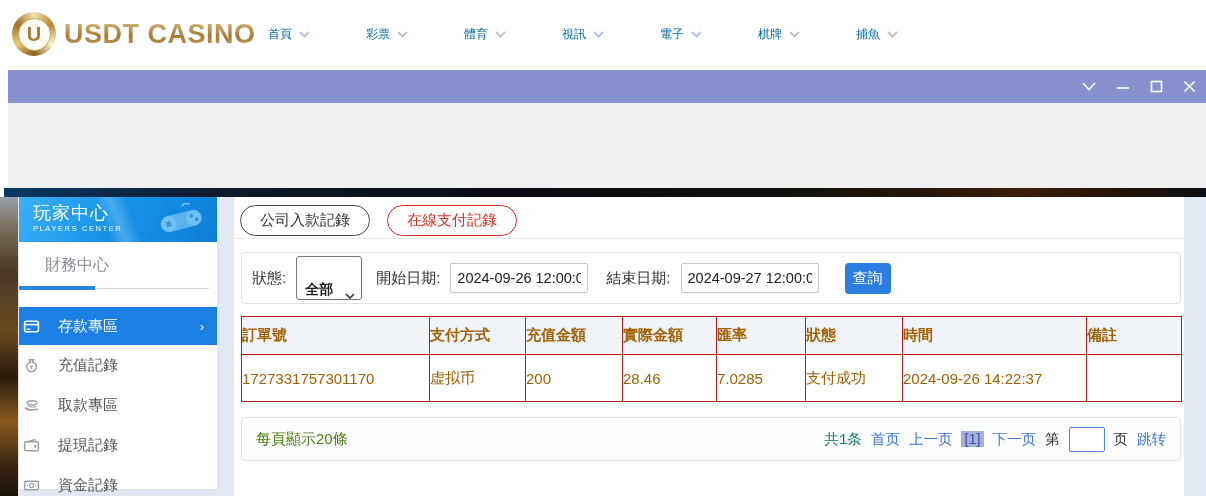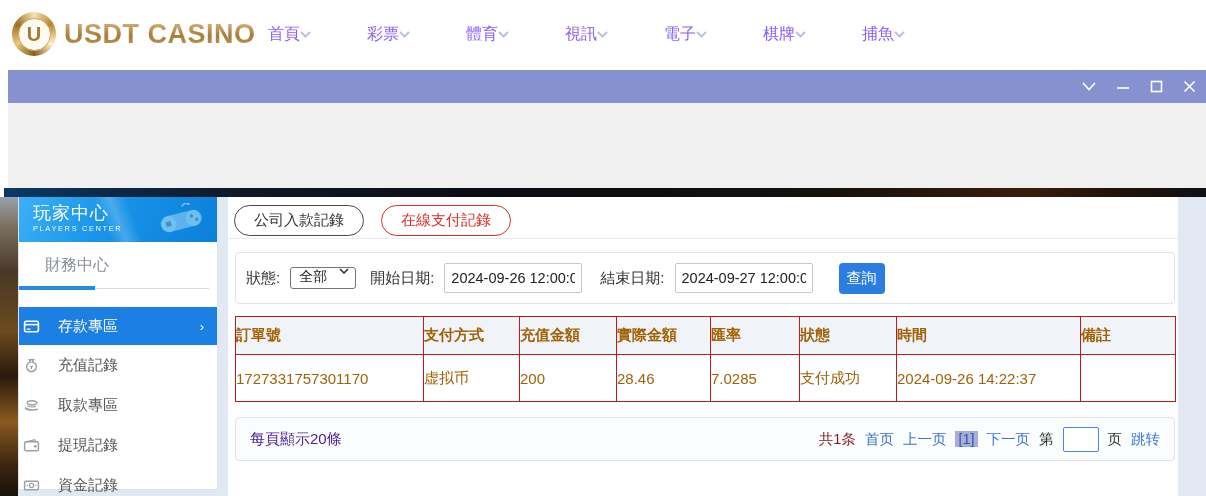--- a/index.html
+++ b/index.html
@@ -20,21 +20,21 @@
     width:33px; height:33px; border-radius:50%; background:#fdfaf2;
     display:flex; align-items:center; justify-content:center;
     font-weight:bold; font-size:20px; color:#a77a33; border:1px solid #caa45f;
   }
   .logo-text {
     margin-left:8px; font-size:27px; font-weight:800; letter-spacing:.5px;
     background:linear-gradient(180deg,#dcbd85 0%,#a87c3a 55%,#c9a263 100%);
     -webkit-background-clip:text; background-clip:text; color:transparent;
   }
   .main-nav { position:absolute; left:268px; top:0; height:69px; display:flex; align-items:center; gap:56px; }
-  .nav-item { display:flex; align-items:center; font-size:16px; color:#8b5cf6; cursor:pointer; }
+  .nav-item { display:flex; align-items:center; gap:7px; font-size:12px; color:#0369a1; cursor:pointer; }
   .nav-item svg { display:block; }
   
   .win-bar { position:absolute; left:8px; top:70px; width:1198px; height:33px; background:#8791d0; }
   .win-controls { position:absolute; right:10px; top:0; height:33px; display:flex; align-items:center; gap:20px; }
   .win-controls span { display:flex; align-items:center; cursor:pointer; }
   
   .gray-area { position:absolute; left:8px; top:103px; width:1198px; height:85px; background:#f0f0f0; }
   .dark-band { position:absolute; left:4px; top:188px; width:1202px; height:9px;
     background:linear-gradient(90deg,#0a3a66 0%,#0c2a4a 8%,#101826 20%,#0a0d14 40%,#0e0e10 55%,#17120c 70%,#3a1d0c 85%,#201208 93%,#0e1016 100%); }
   
@@ -55,46 +55,46 @@
   .sb-underline .line { position:absolute; left:0; right:8px; top:2px; height:1px; background:#d9dde3; }
   .sb-underline .seg { position:absolute; left:0; top:0; width:76px; height:4px; background:#2a8ae2; }
   .sb-menu { margin-top:17px; }
   .sb-item { position:relative; height:40px; display:flex; align-items:center; padding-left:4px; font-size:15px; color:#555; cursor:pointer; }
   .sb-item .ico { width:17px; height:17px; color:#9aa0a8; display:flex; align-items:center; justify-content:center; }
   .sb-item .lbl { margin-left:18px; }
   .sb-item.active { height:38px; background:#1b7fe3; color:#fff; }
   .sb-item.active .ico { color:#fff; }
   .sb-item .arrow { position:absolute; right:13px; top:50%; transform:translateY(-50%); font-size:13px; color:#fff; }
   
-  .content { position:absolute; left:228px; top:0; width:950px; height:299px; background:#fff; }
+  .content { position:absolute; left:234px; top:0; width:950px; height:299px; background:#fff; }
   .tabs { padding:5px 6px 0 6px; display:flex; gap:17px; align-items:center; height:41px; }
   .pill { height:31px; padding:0 19px; border-radius:16px; background:#fff; border:1px solid #4a4a4a;
     font-size:15px; color:#333; display:flex; align-items:center; cursor:pointer; }
   .pill.red { border-color:#d93025; color:#d93025; }
   .tab-divider { border-top:1px solid #eaeaee; }
   .filter-box { margin:13px 3px 0 7px; height:52px; border:1px solid #dfe2e8; border-radius:4px;
     display:flex; align-items:center; padding:0 10px; gap:10px; background:#fff; }
   .f-label { font-size:15px; color:#333; white-space:nowrap; }
-  .f-select { width:66px; height:22px; border:1px solid #767676; border-radius:3px; background:#fff;
-    display:flex; align-items:flex-start; justify-content:space-between; padding:0 6px 0 8px; font-size:14px; color:#222; cursor:pointer; margin-right:4px; }
+  .f-select { width:66px; height:44px; border:1px solid #767676; border-radius:3px; background:#fff;
+    display:flex; align-items:flex-end; justify-content:space-between; padding:0 6px 0 8px; font-size:14px; color:#222; cursor:pointer; margin-right:4px;font-weight:bold; }
   .f-input { width:138px; height:30px; border:1px solid #c4c9d0; border-radius:2px; font-size:14.5px;
     color:#222; padding:0 6px; font-family:inherit; margin-right:8px; }
   .search-btn { width:46px; height:31px; background:#2b7de0; color:#fff; border:none; border-radius:4px;
     font-size:15px; cursor:pointer; margin-left:8px; font-family:inherit; }
   
   .tbl { margin:12px 3px 0 7px; border-collapse:collapse; width:940px; table-layout:fixed; }
   .tbl th, .tbl td { border:1px solid #b91c1c; text-align:left; font-size:15px; color:#a16207; }
   .tbl th { height:38px; background:#f0f3f7; font-weight:bold; }
   .tbl td { height:47px; background:#fff; font-weight:normal; }
   
   .foot-bar { margin:15px 3px 0 7px; height:44px; border:1px solid #e0e4ea; border-radius:4px; background:#fbfcfd;
     display:flex; align-items:center; justify-content:space-between; padding:0 14px; }
-  .foot-left { font-size:15px; color:#4c1d95; }
+  .foot-left { font-size:15px; color:#4d7c0f; }
   .pager { display:flex; align-items:center; gap:9px; font-size:14.5px; }
-  .pg-total { color:#7f1d1d; }
+  .pg-total { color:#0f766e;font-family:Liberation Mono, monospace; }
   .pg-link { color:#3a76d6; cursor:pointer; }
   .pg-cur { color:#2b54c0; background:#a9aed4; padding:0 3px; cursor:default; }
   .pg-plain { color:#333; }
   .jump-input { width:36px; height:25px; border:1px solid #4a86e8; border-radius:2px; font-size:14px; padding:0 4px; font-family:inherit; }
 </style>
 </head>
 <body>
 
 <div class="site-header">
   <div class="logo-wrap">

